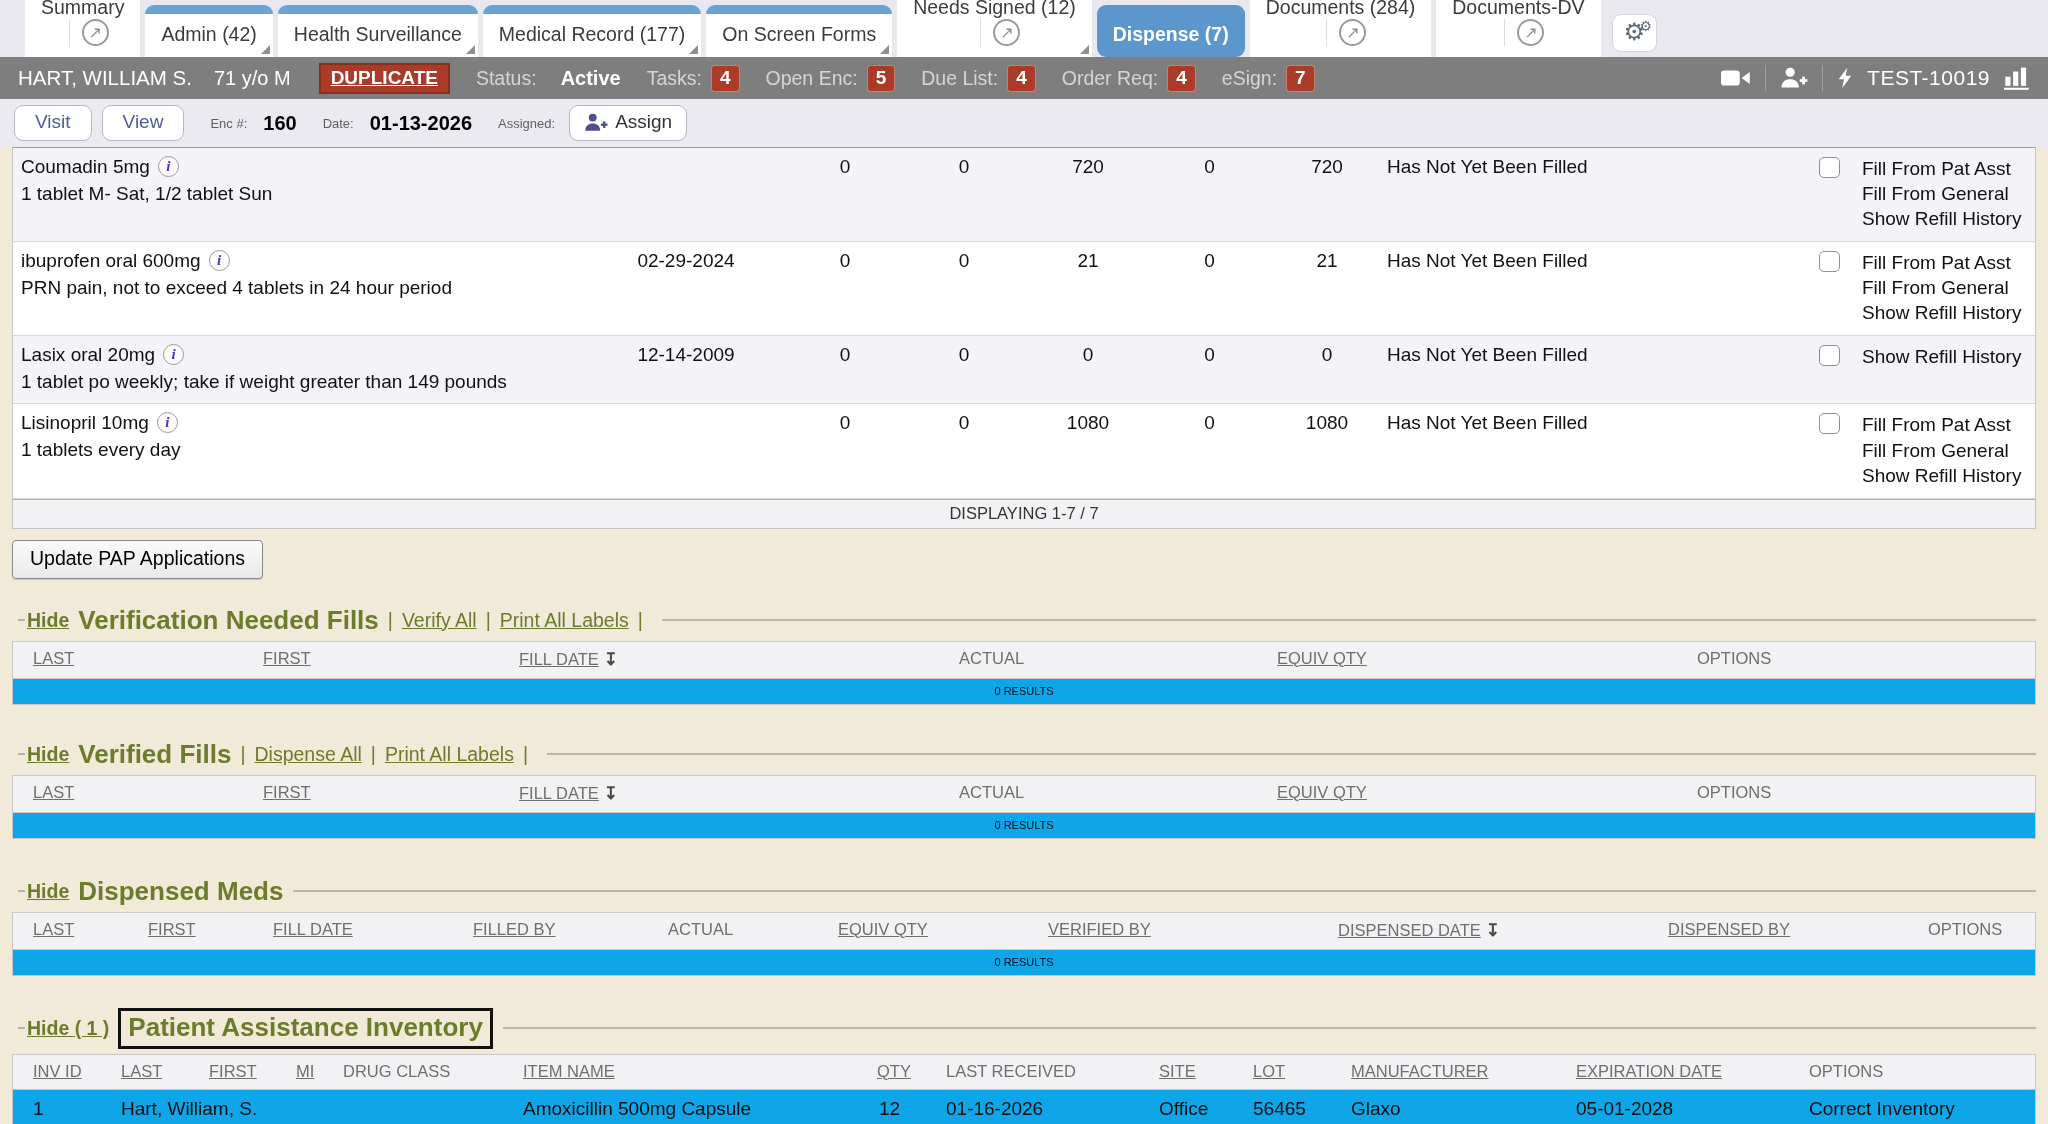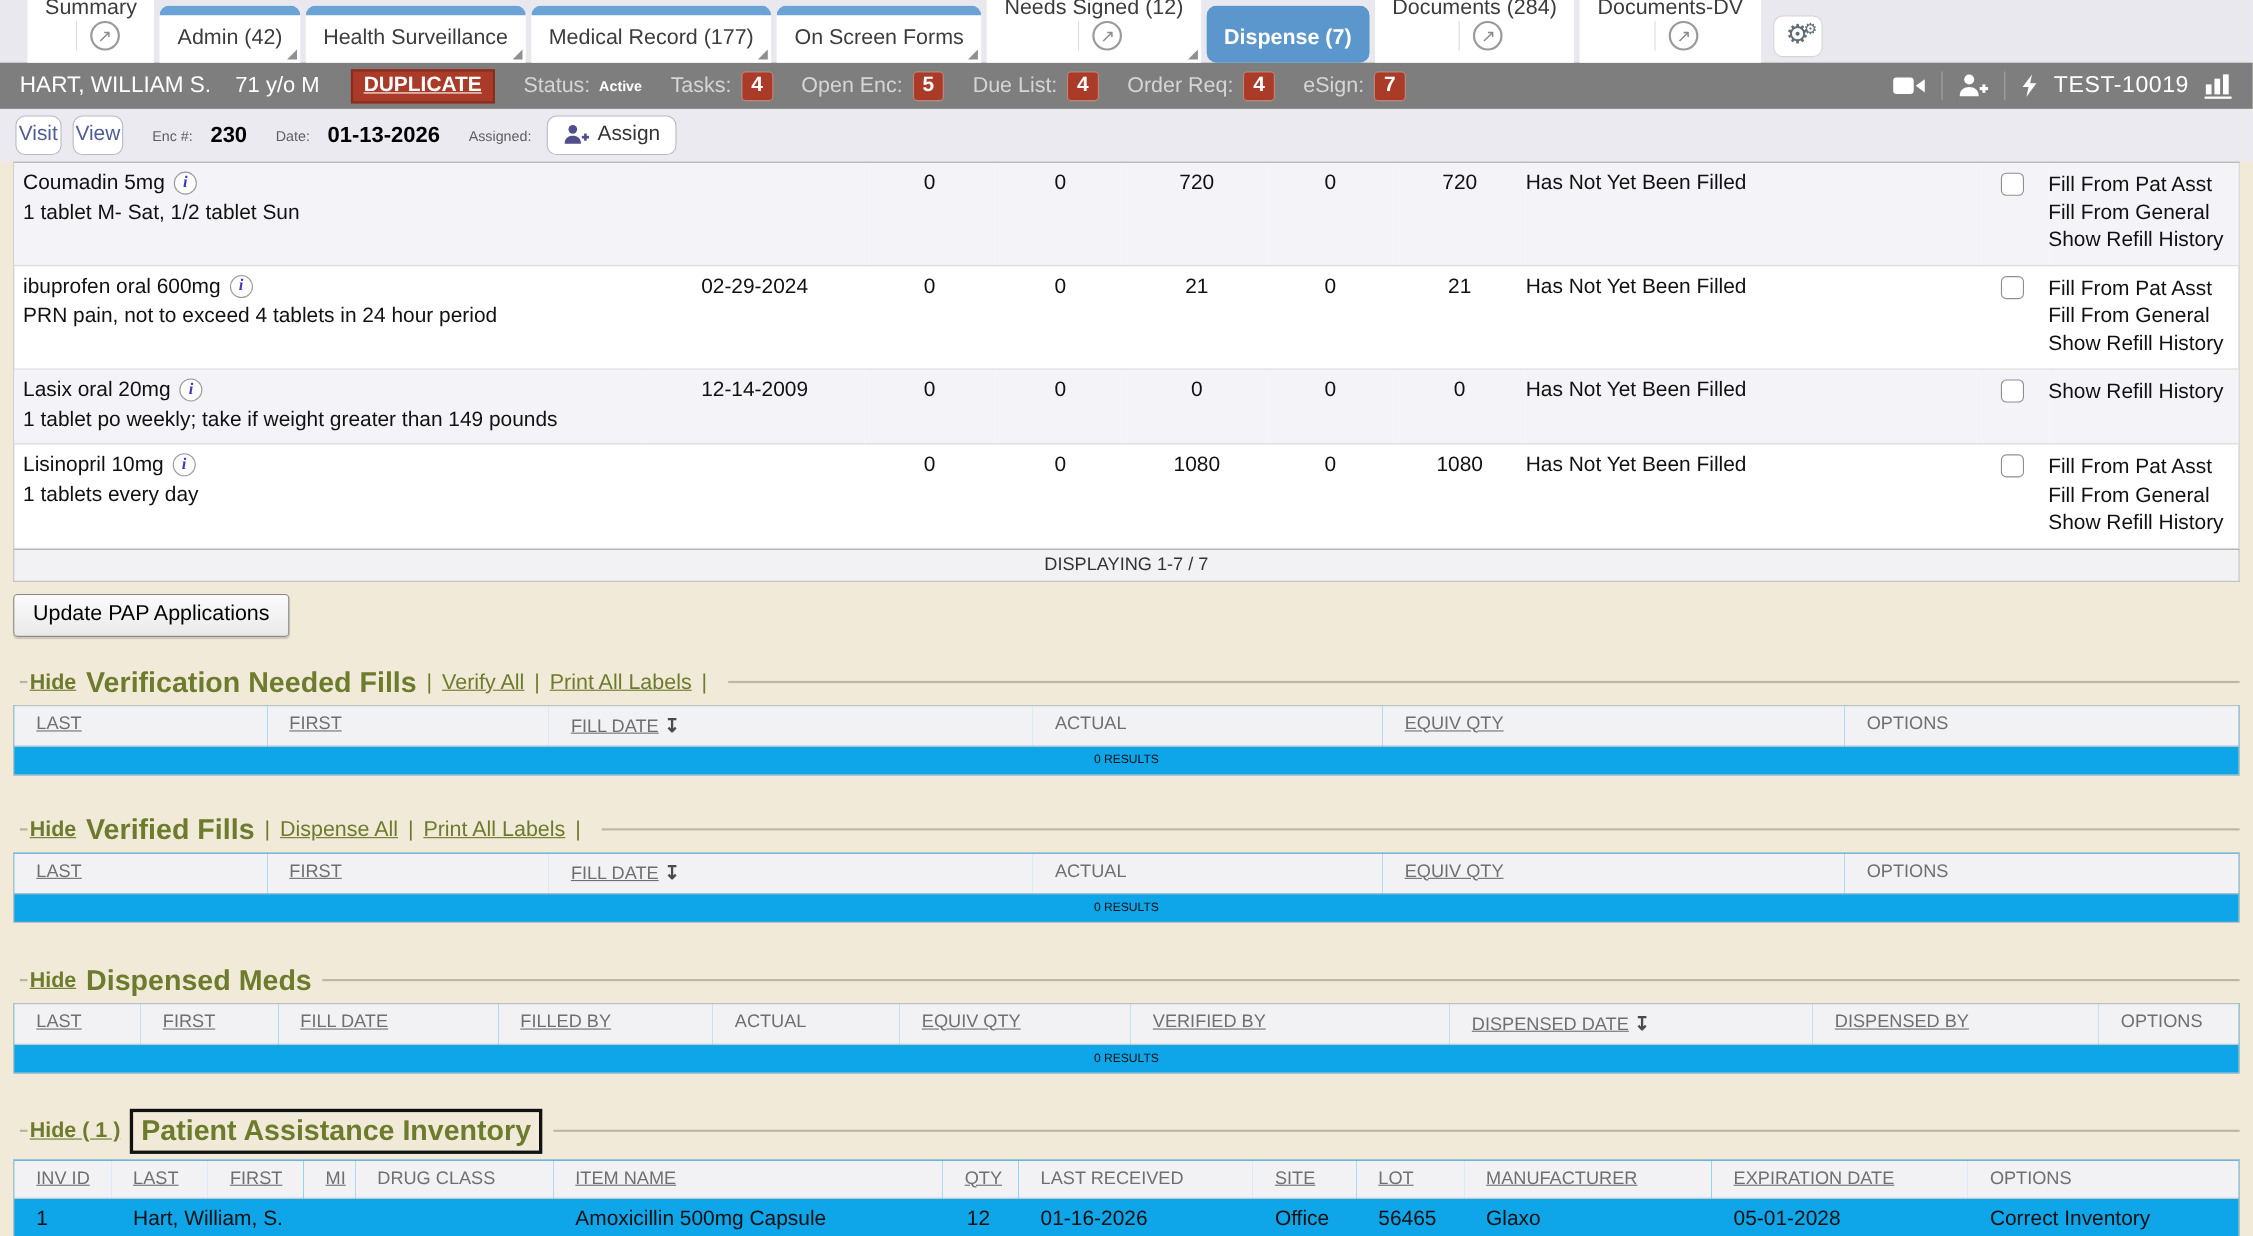--- a/index.html
+++ b/index.html
@@ -51,38 +51,38 @@
     display:flex; align-items:center; padding:0 18px; gap:0;
   }
   .b-name { font-size:20.5px; }
   .b-age  { font-size:20px; margin-left:22px; }
   .dup-badge {
     margin-left:28px; background:#a93b28; border:2px solid #8a2d1d;
     color:#fff; font-weight:bold; text-decoration:underline;
     padding:2px 10px 3px; font-size:19px; cursor:pointer;
   }
   .b-label { color:#d5d5d5; font-size:19.5px; margin-left:26px; }
-  .b-value { color:#fff; font-size:13px; font-weight:bold; margin-left:8px; }
+  .b-value { color:#fff; font-size:20px; font-weight:bold; margin-left:24px; }
   .count-badge {
     margin-left:9px; background:#a93b28; border:1px solid rgba(255,255,255,.35);
     border-radius:4px; padding:1px 8px 2px; font-weight:bold; font-size:19px; color:#fff;
     cursor:pointer;
   }
   .b-right { margin-left:auto; display:flex; align-items:center; gap:14px; }
   .b-sep { width:1px; height:26px; background:#a2a2a2; }
   .b-id { font-size:21px; letter-spacing:.5px; }
   .icon-btn { display:flex; align-items:center; cursor:pointer; }
   
   .encrow {
     height:48px; background:#ebeaf1; display:flex; align-items:center;
     padding:0 14px; gap:10px;
   }
   .pill-btn {
     background:#fff; border:1.5px solid #b9b9c6; border-radius:9px;
-    color:#4f5d95; font-size:19px; padding:5px 2px 7px; cursor:pointer;
+    color:#4f5d95; font-size:19px; padding:5px 20px 7px; cursor:pointer;
     font-family:"Liberation Sans", sans-serif;
   }
   .enc-label { color:#5f5f5f; font-size:13px; margin-left:16px; }
   .enc-value { color:#000; font-weight:bold; font-size:20px; margin-left:6px; }
   .assign-btn {
     background:#fff; border:1.5px solid #b9b9c6; border-radius:9px;
     font-size:19px; color:#333; padding:5px 14px 7px; cursor:pointer;
     display:inline-flex; align-items:center; gap:7px; margin-left:4px;
     font-family:"Liberation Sans", sans-serif;
   }
@@ -258,21 +258,21 @@
           <rect x="0" y="16.5" width="19" height="1.6" fill="#fff"></rect>
         </svg>
     </span>
   </span>
 </div>
 
 <div class="encrow">
   <button class="pill-btn">Visit</button>
   <button class="pill-btn">View</button>
   <span class="enc-label">Enc #:</span>
-  <span class="enc-value">230</span>
+  <span class="enc-value">160</span>
   <span class="enc-label">Date:</span>
   <span class="enc-value">01-13-2026</span>
   <span class="enc-label">Assigned:</span>
   <button class="assign-btn">
     <span>
       <svg width="24" height="19" viewBox="0 0 22 17">
           <circle cx="8" cy="4" r="3.6" fill="#4f4f8f"></circle>
           <path d="M1.2 16 c0-4.6 3.1-6.6 6.8-6.6 s6.8 2 6.8 6.6 z" fill="#4f4f8f"></path>
           <rect x="15.5" y="9.4" width="6" height="2.2" fill="#4f4f8f"></rect>
           <rect x="17.4" y="7.5" width="2.2" height="6" fill="#4f4f8f"></rect>

